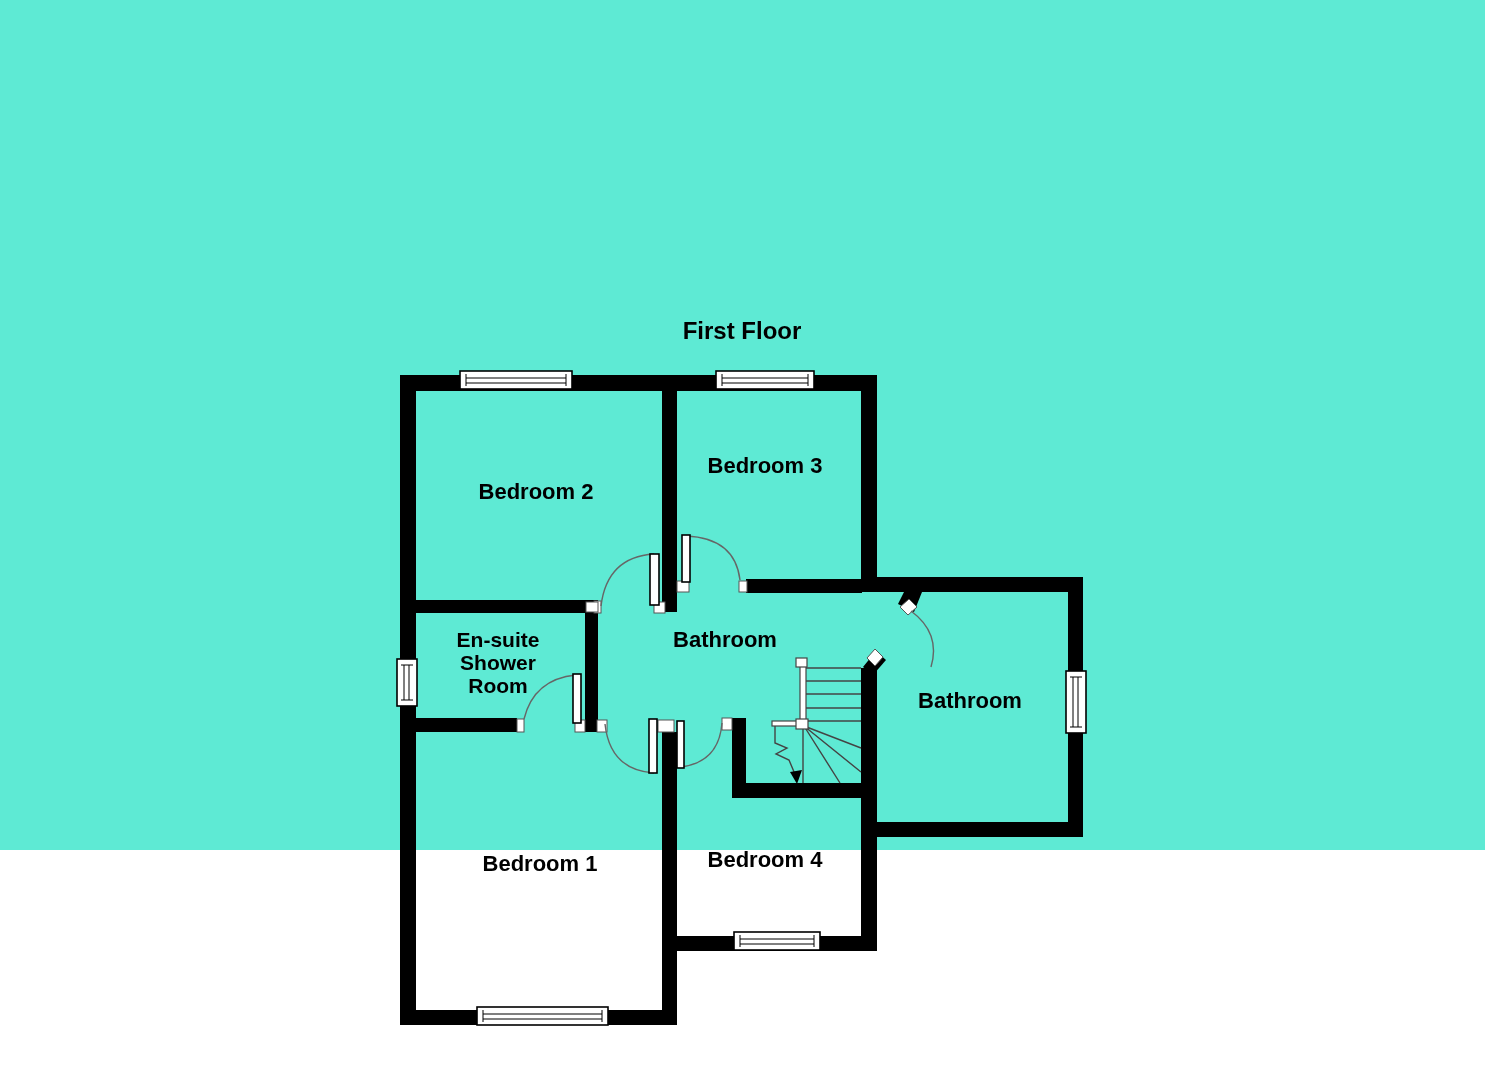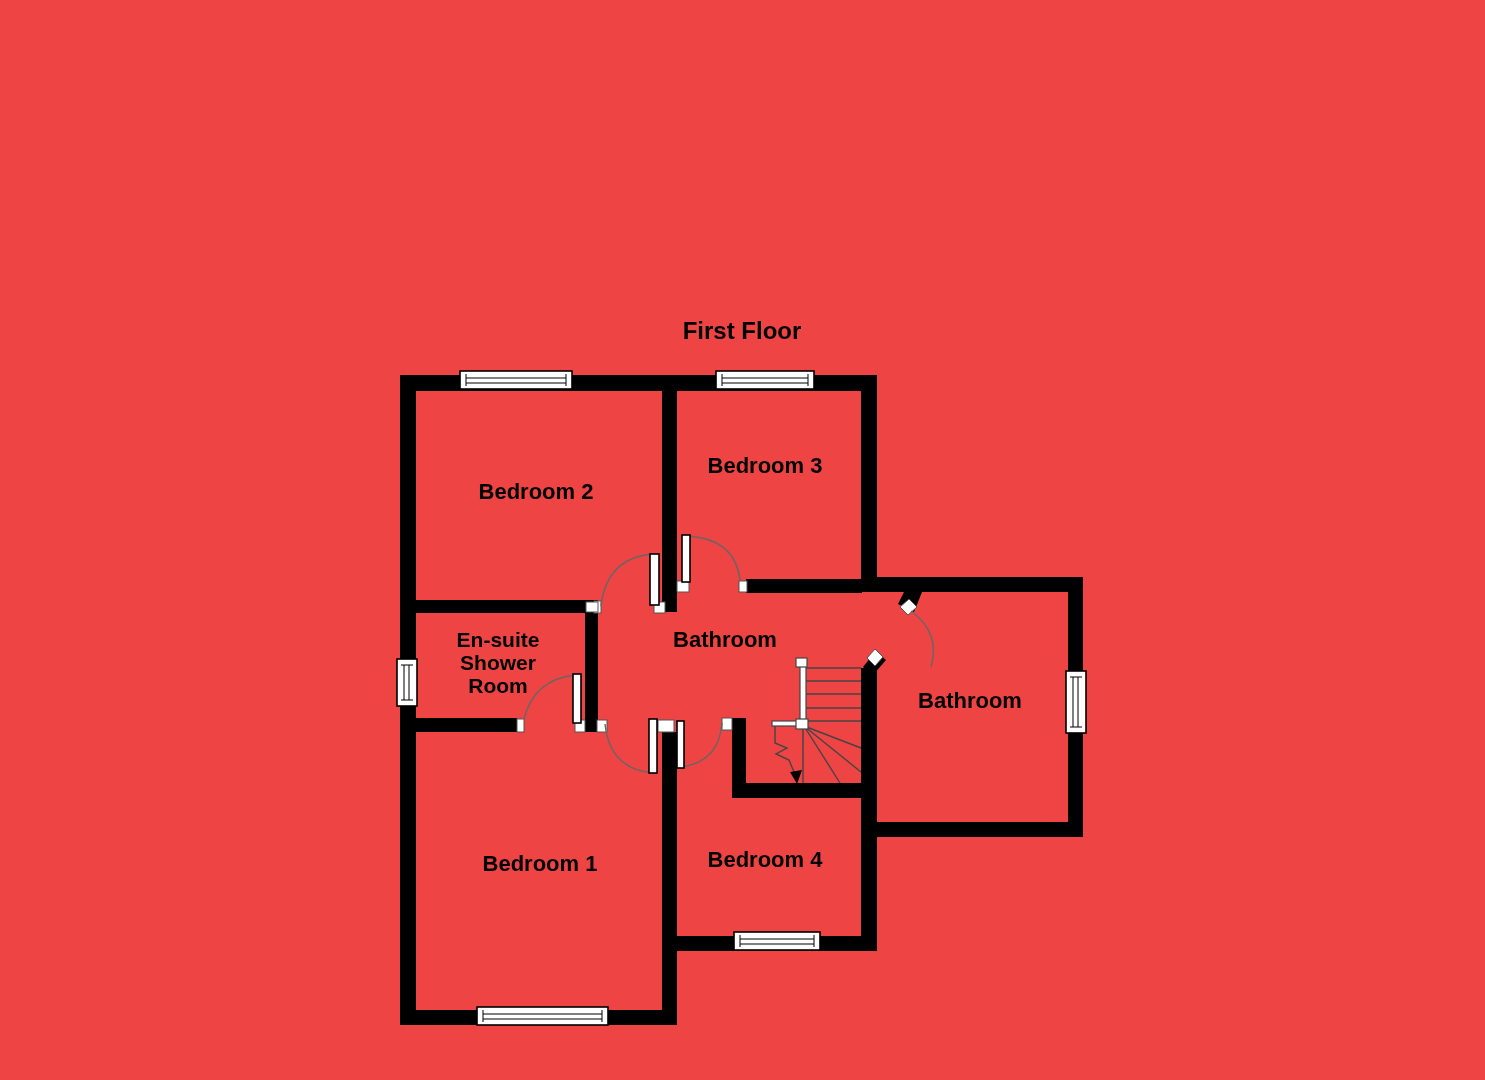--- a/index.html
+++ b/index.html
@@ -1,16 +1,16 @@
 <!DOCTYPE html>
 <html><head>
 <meta charset="utf-8">
 <style>
   html,body{margin:0;padding:0;background:#ffffff;width:1485px;height:1080px;overflow:hidden;}
-  .plan-wrap{position:relative;width:1485px;height:1080px;background:#ef4444;}
+  .plan-wrap{position:relative;width:1485px;height:850px;background:#5eead4;}
   svg{display:block;}
   .wall{fill:#000000;stroke:none;}
   .jamb{fill:#ffffff;stroke:#555555;stroke-width:1;}
   .win-frame{fill:#ffffff;stroke:#000000;stroke-width:1.6;}
   .win-line{stroke:#000000;stroke-width:1;fill:none;}
   .leaf{fill:#ffffff;stroke:#000000;stroke-width:1.6;}
   .arc{fill:none;stroke:#666666;stroke-width:1.4;}
   .stair-line{stroke:#444444;stroke-width:1.4;fill:none;}
   .stair-white{fill:#ffffff;stroke:#444444;stroke-width:1.2;}
   .room-label{font-family:"Liberation Sans","DejaVu Sans",sans-serif;font-weight:bold;

